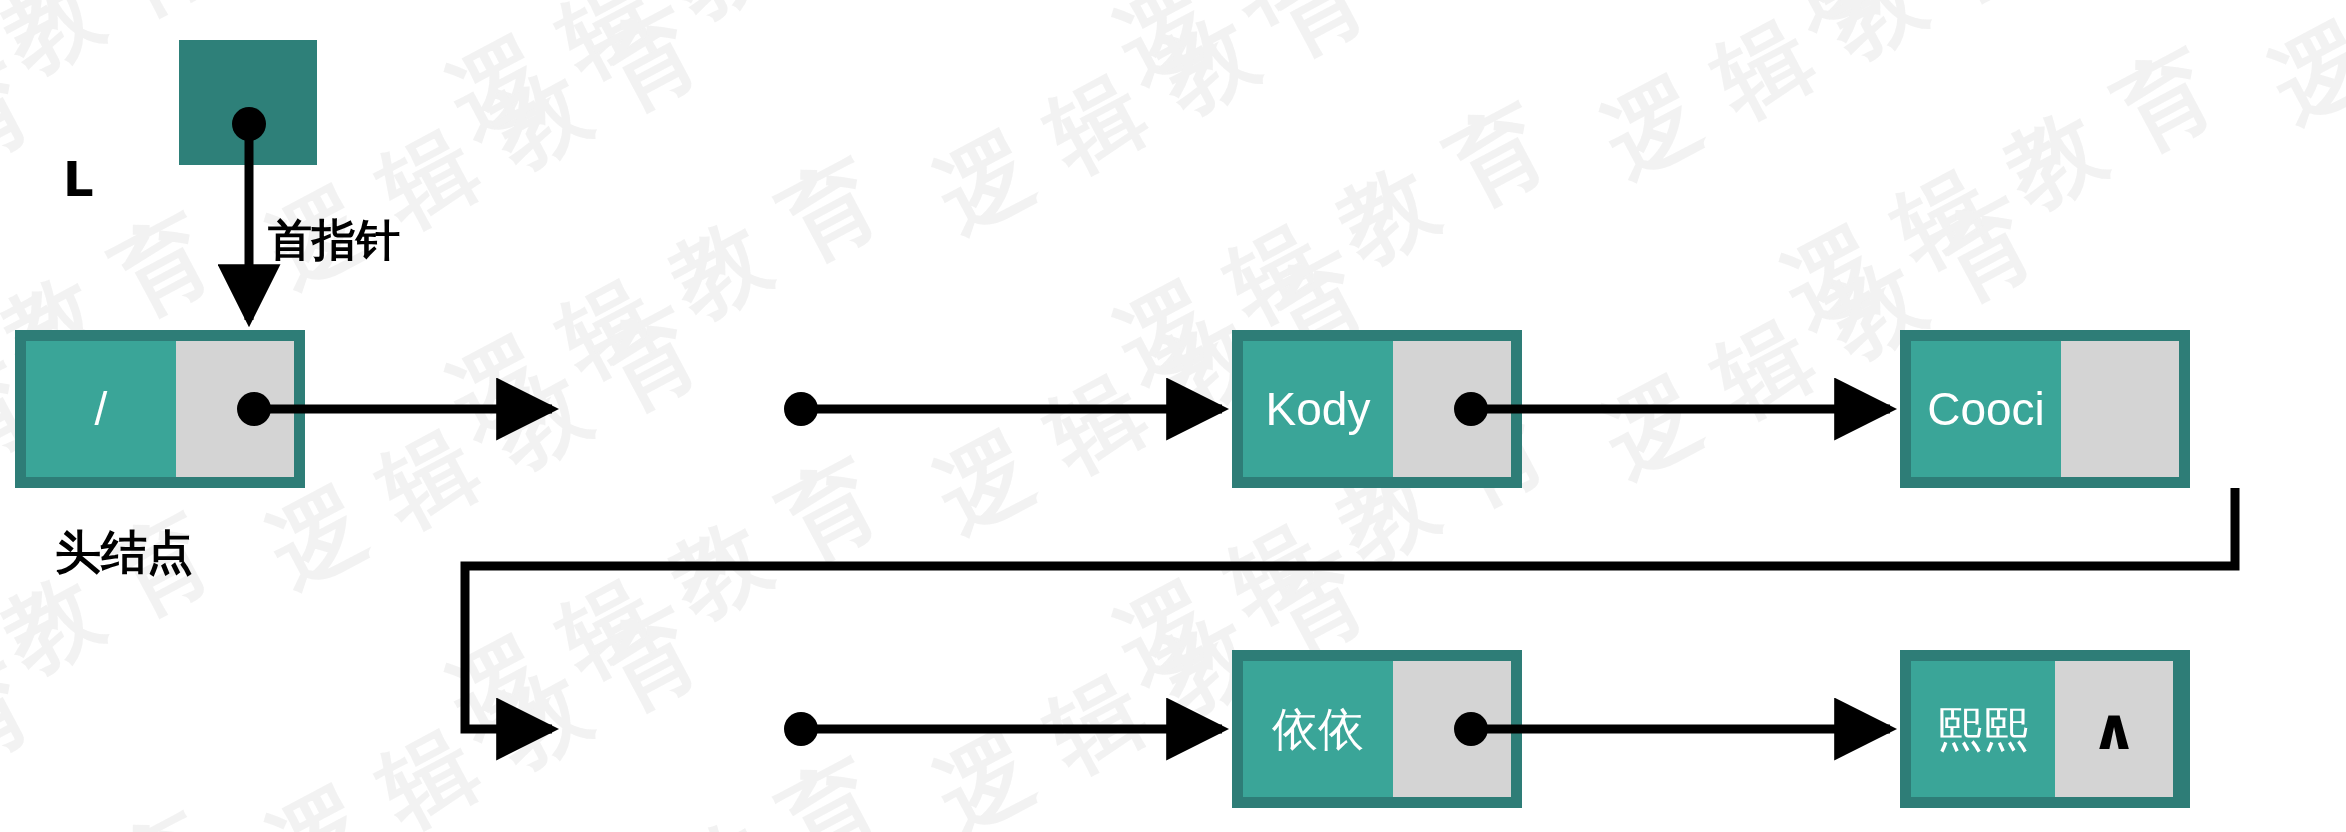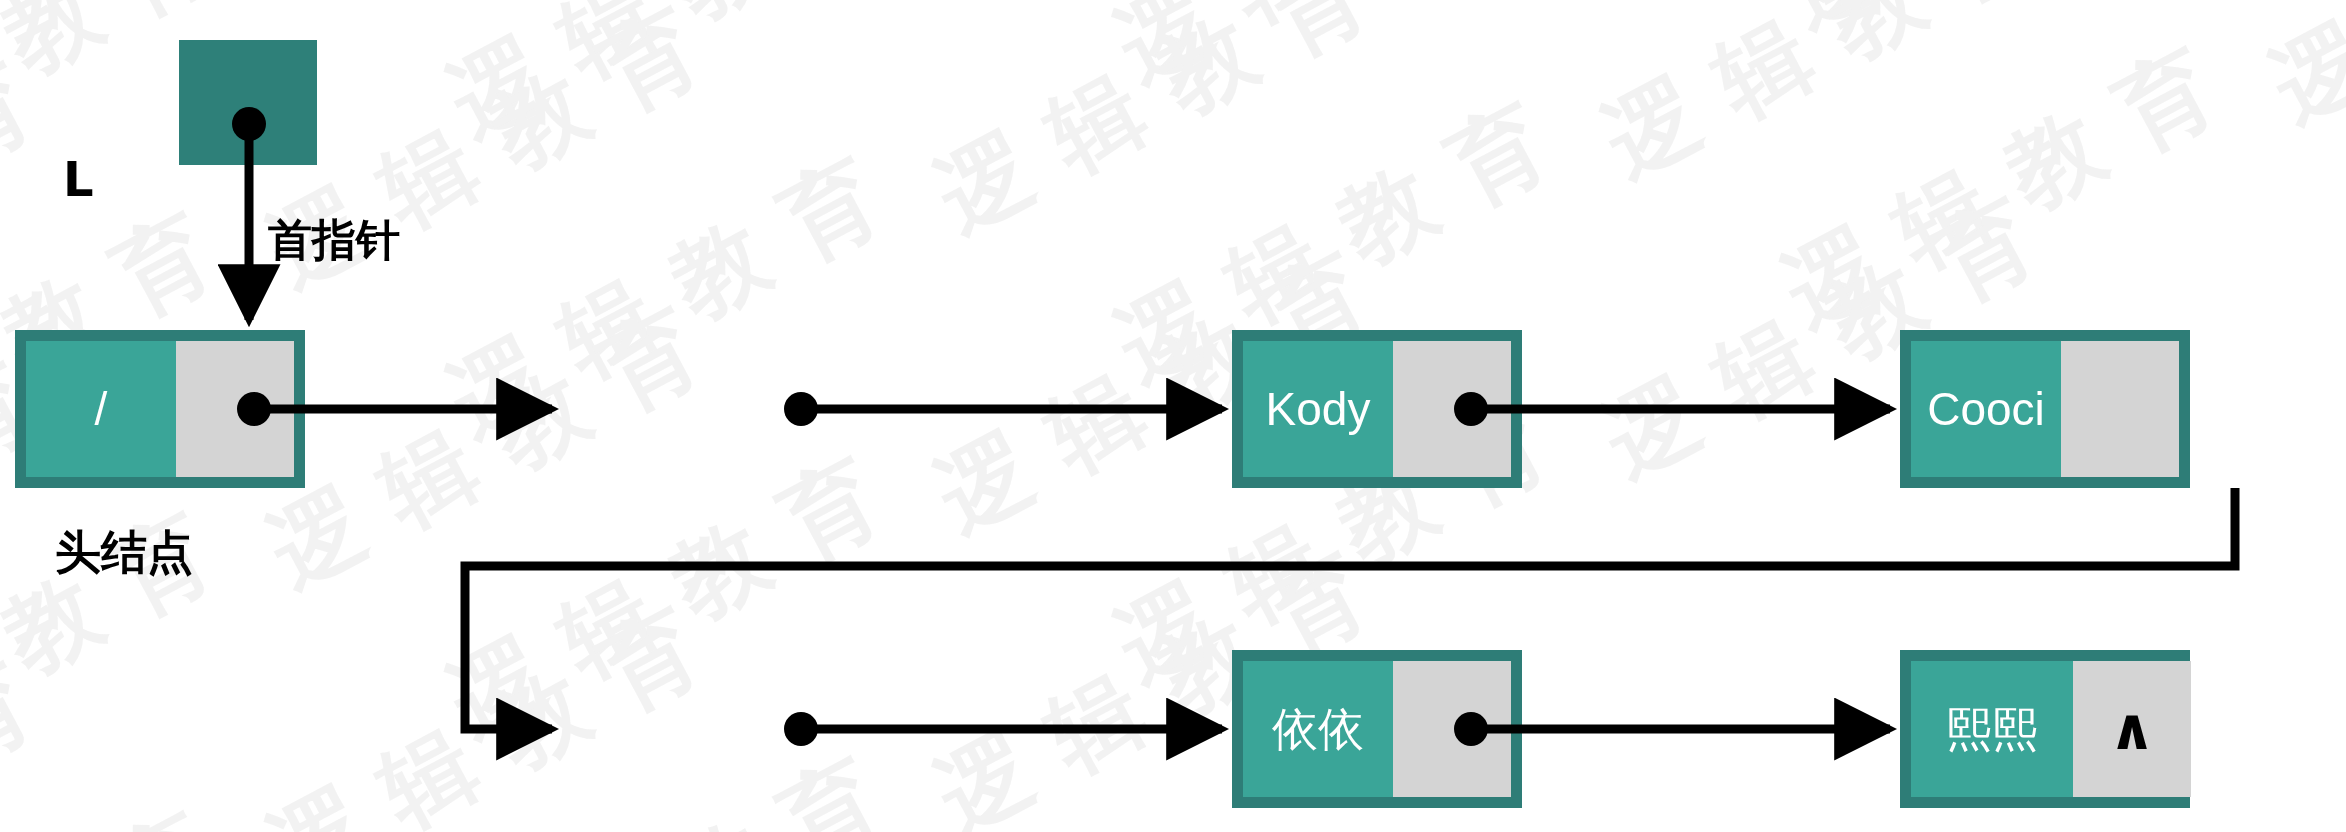--- a/index.html
+++ b/index.html
@@ -154,21 +154,21 @@
 
 
     <div class="node" style="left:1232px; top:650px; width:290px; height:158px;">
       <div class="cell-data" style="width:150px;justify-content:center;">
         <span>依依</span>
       </div>
       <div class="cell-ptr" style="width:118px;"></div>
     </div>
 
     <div class="node" style="left:1900px; top:650px; width:290px; height:158px;">
-      <div class="cell-data" style="width:162px;">
+      <div class="cell-data" style="width:144px;">
         <span>熙熙</span>
       </div>
       <div class="cell-ptr" style="width:118px;">
         <span class="nullmark">∧</span>
       </div>
     </div>
 
     <svg id="links" width="2346" height="832" viewBox="0 0 2346 832">
       <defs>
         <marker id="arrowhead" markerWidth="7" markerHeight="7" refX="6.2" refY="3.5" orient="auto" markerUnits="strokeWidth">

